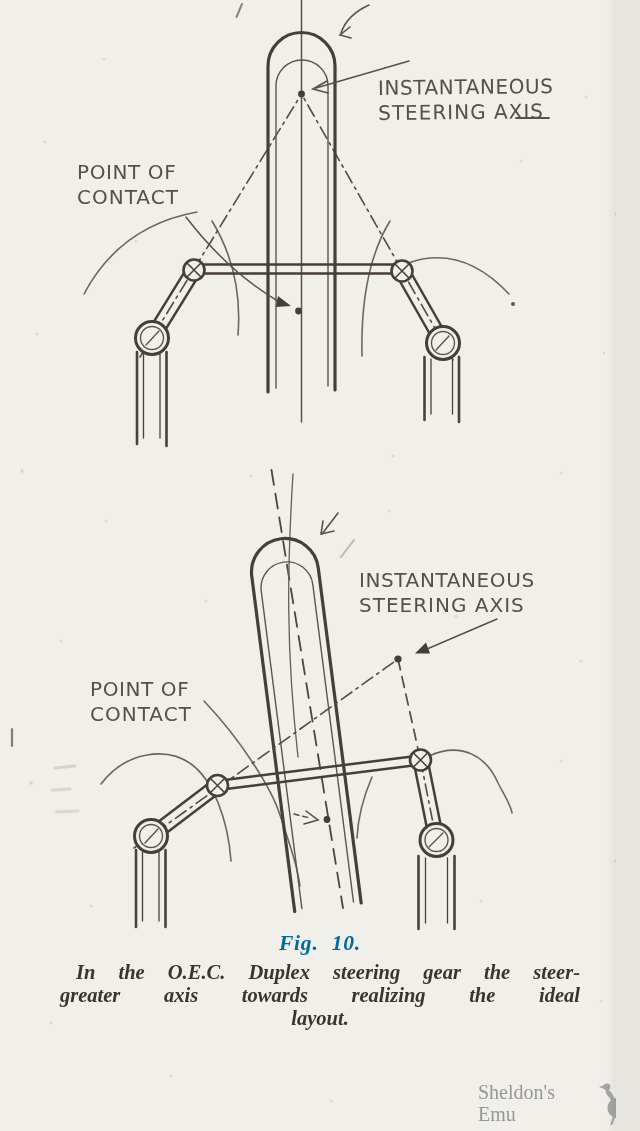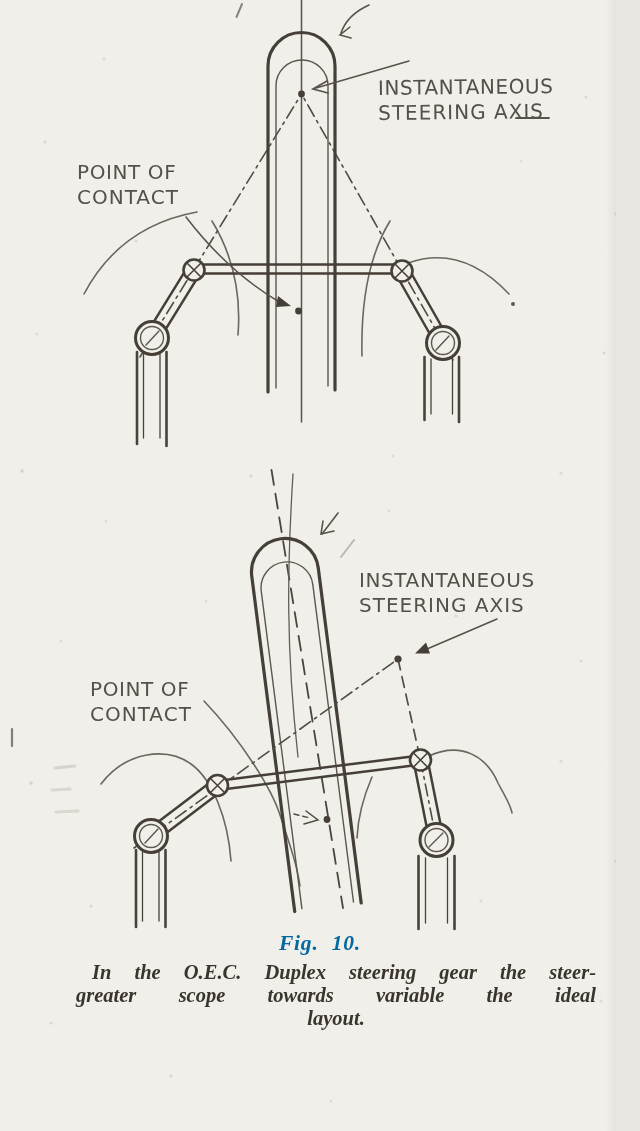--- a/index.html
+++ b/index.html
@@ -6,21 +6,21 @@
   body{width:640px;height:1131px;background:#e8e6e0;font-family:"Liberation Sans",sans-serif;}
   .page{position:relative;width:616px;height:1131px;background:#f1efe9;overflow:hidden;}
   .page:after{content:"";position:absolute;top:0;right:0;width:10px;height:100%;
     background:linear-gradient(to right,rgba(0,0,0,0),rgba(60,55,45,.07));pointer-events:none;}
   svg.art{position:absolute;left:0;top:0;}
   .hand-label{position:absolute;color:#55504a;font-family:"DejaVu Sans",sans-serif;
     font-size:20px;line-height:25px;letter-spacing:.6px;white-space:nowrap;}
   .hand-label .l2{letter-spacing:1px;}
   .caption{position:absolute;left:60px;top:961px;width:520px;color:#39352d;
     font-family:"Liberation Serif",serif;font-style:italic;font-weight:bold;
-    font-size:20.5px;line-height:22.8px;margin-left:16px;}
+    font-size:20.5px;line-height:22.8px;}
   .cap-line{text-align:justify;text-align-last:justify;}
   .cap-line.first{text-indent:16px;}
   .cap-line.last{text-align:right;text-align-last:center;font-style:italic;}
   .fig-label{position:absolute;left:60px;top:931px;width:520px;text-align:center;
     color:#0369a1;font-family:"Liberation Serif",serif;font-style:italic;font-weight:bold;
     font-size:21.5px;letter-spacing:.8px;word-spacing:7px;}
   .watermark{position:absolute;left:478px;top:1085px;width:158px;height:44px;
     display:flex;align-items:flex-end;}
   .watermark .wm-text{color:#979797;font-family:"Liberation Serif",serif;
     font-size:20px;line-height:22px;padding-bottom:4px;}
@@ -236,19 +236,37 @@
 
   <div class="hand-label" style="left:90px;top:677px;">
     <div class="l1">POINT OF</div>
     <div class="l2">CONTACT</div>
   </div>
 
   <div class="fig-label">Fig. 10.</div>
 
   <div class="caption">
     <div class="cap-line first">In the O.E.C. Duplex steering gear the steer-</div>
-    <div class="cap-line">greater scope towards variable the ideal</div>
+    <div class="cap-line">greater axis towards realizing the ideal</div>
     <div class="cap-line last">layout.</div>
   </div>
 
+  <div class="watermark">
+    <span class="wm-text">Sheldon's Emu</span>
+    <span>
+      <svg width="40" height="44" viewBox="0 0 40 44">
+        <g fill="#a4a4a4" stroke="none">
+          <circle cx="11" cy="6" r="3.4"></circle>
+          <polygon points="3,6 9,3.8 9,8.2"></polygon>
+          <path d="M10 8 Q8.5 12 13 16 Q15 18 15 22 L19 21 Q18 14 14 10 Z"></path>
+          <ellipse cx="23" cy="27" rx="11.5" ry="10.5"></ellipse>
+          <polygon points="30,14 35,10 33,17 38,14 33,21 29,20"></polygon>
+        </g>
+        <g stroke="#a4a4a4" stroke-width="2.2" fill="none" stroke-linecap="round">
+          <path d="M18 36 L15.5 43"></path>
+          <path d="M23 37 L22 43"></path>
+        </g>
+      </svg>
+    </span>
+  </div>
 
   <div class="speckles"></div>
 </div>
 
 </body></html>

